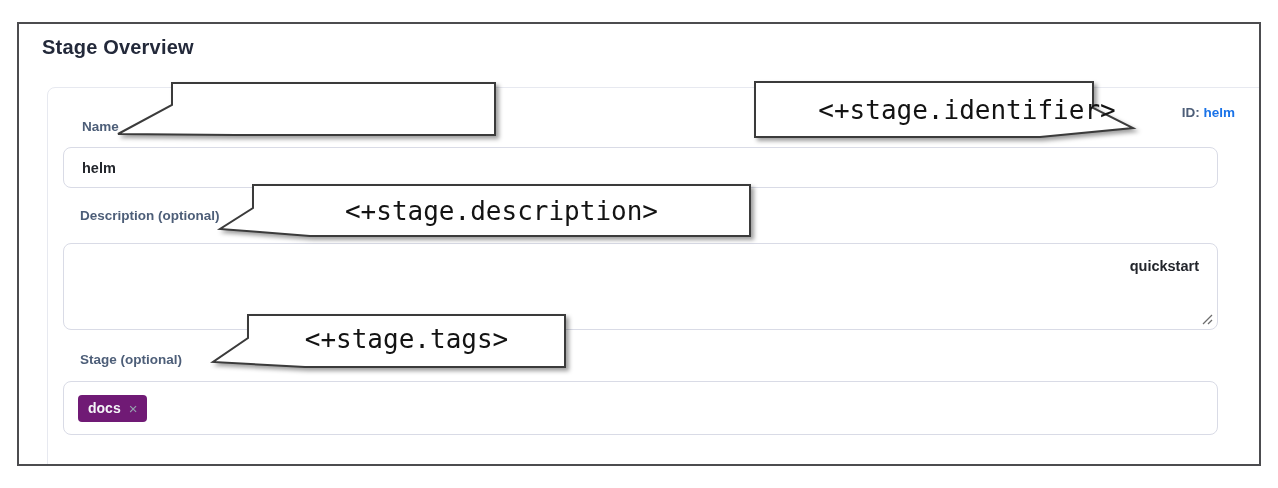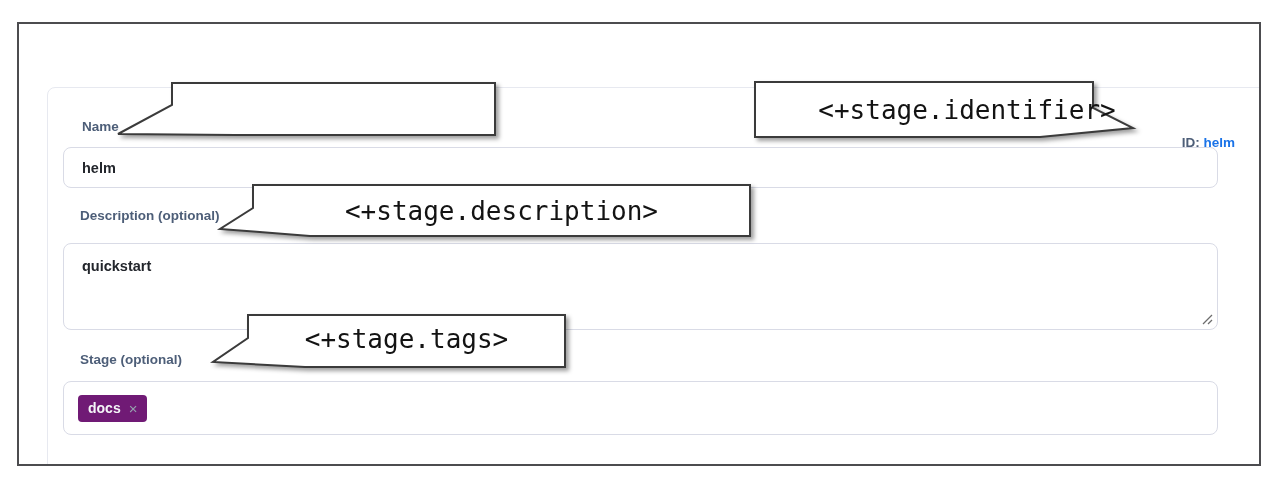--- a/index.html
+++ b/index.html
@@ -14,36 +14,36 @@
   .panel-title { position:absolute; left:23px; top:12px; font-size:20px;
     font-weight:bold; color:#23293a; letter-spacing:0.2px; }
 
   
   .card { position:absolute; left:28px; top:63px; width:1400px; height:500px;
     background:#ffffff; border:1px solid #e7e9f0; border-radius:8px; }
 
   .field-label { position:absolute; font-size:13.5px; font-weight:600;
     color:#4d5e78; }
 
-  .id-line { position:absolute; top:111px; left:1116px; width:100px;
+  .id-line { position:absolute; top:81px; left:1116px; width:100px;
     font-size:13.5px; text-align:right; white-space:nowrap; }
   .id-prefix { color:#4d5e78; font-weight:600; }
   .id-value { color:#1a73e8; font-weight:600; }
 
   .text-input { position:absolute; left:44px; width:1155px; height:41px;
     border:1px solid #d9dbe6; border-radius:8px; background:#fff;
     padding:0 18px; font-family:"Liberation Sans", sans-serif;
     font-size:14.5px; font-weight:600; color:#23262c; outline:none; }
 
   .textarea-wrap { position:absolute; left:44px; top:219px; width:1155px;
     height:87px; }
   .desc-textarea { width:100%; height:100%; border:1px solid #d9dbe6;
     border-radius:8px; background:#fff; resize:none; outline:none;
     padding:13px 18px; font-family:"Liberation Sans", sans-serif;
-    font-size:14.5px; font-weight:600; color:#23262c; line-height:1.3; }
+    font-size:14.5px; font-weight:600; color:#23262c; line-height:1.3;text-align:right; }
   .grip { position:absolute; right:5px; bottom:5px; }
 
   .tags-input { position:absolute; left:44px; top:357px; width:1155px;
     height:54px; border:1px solid #d9dbe6; border-radius:8px; background:#fff;
     display:flex; align-items:center; padding:0 14px; gap:8px; }
   .tag-chip { display:inline-flex; align-items:center; gap:8px;
     background:#701a75; border-radius:4px; padding:4px 10px; height:27px; }
   .tag-text { color:#f4f6f8; font-size:14px; font-weight:600; }
   .tag-remove { color:#96a2af; font-size:15px; font-weight:400;
     cursor:pointer; line-height:1; }
@@ -60,20 +60,21 @@
   .ct-description { left:253px; top:185px; width:497px; height:51px; }
   .ct-tags        { left:248px; top:315px; width:317px; height:48px; }
 </style>
 </head>
 <body>
 
 <div class="root">
 
   <div class="frame">
 
+    <div class="panel-title">Stage Overview</div>
 
     <div class="card"></div>
 
     <div class="field-label" style="left:63px; top:95px;">Name</div>
 
     <div class="id-line">
       <span class="id-prefix">ID:</span>
       <span class="id-value">helm</span>
     </div>
 

